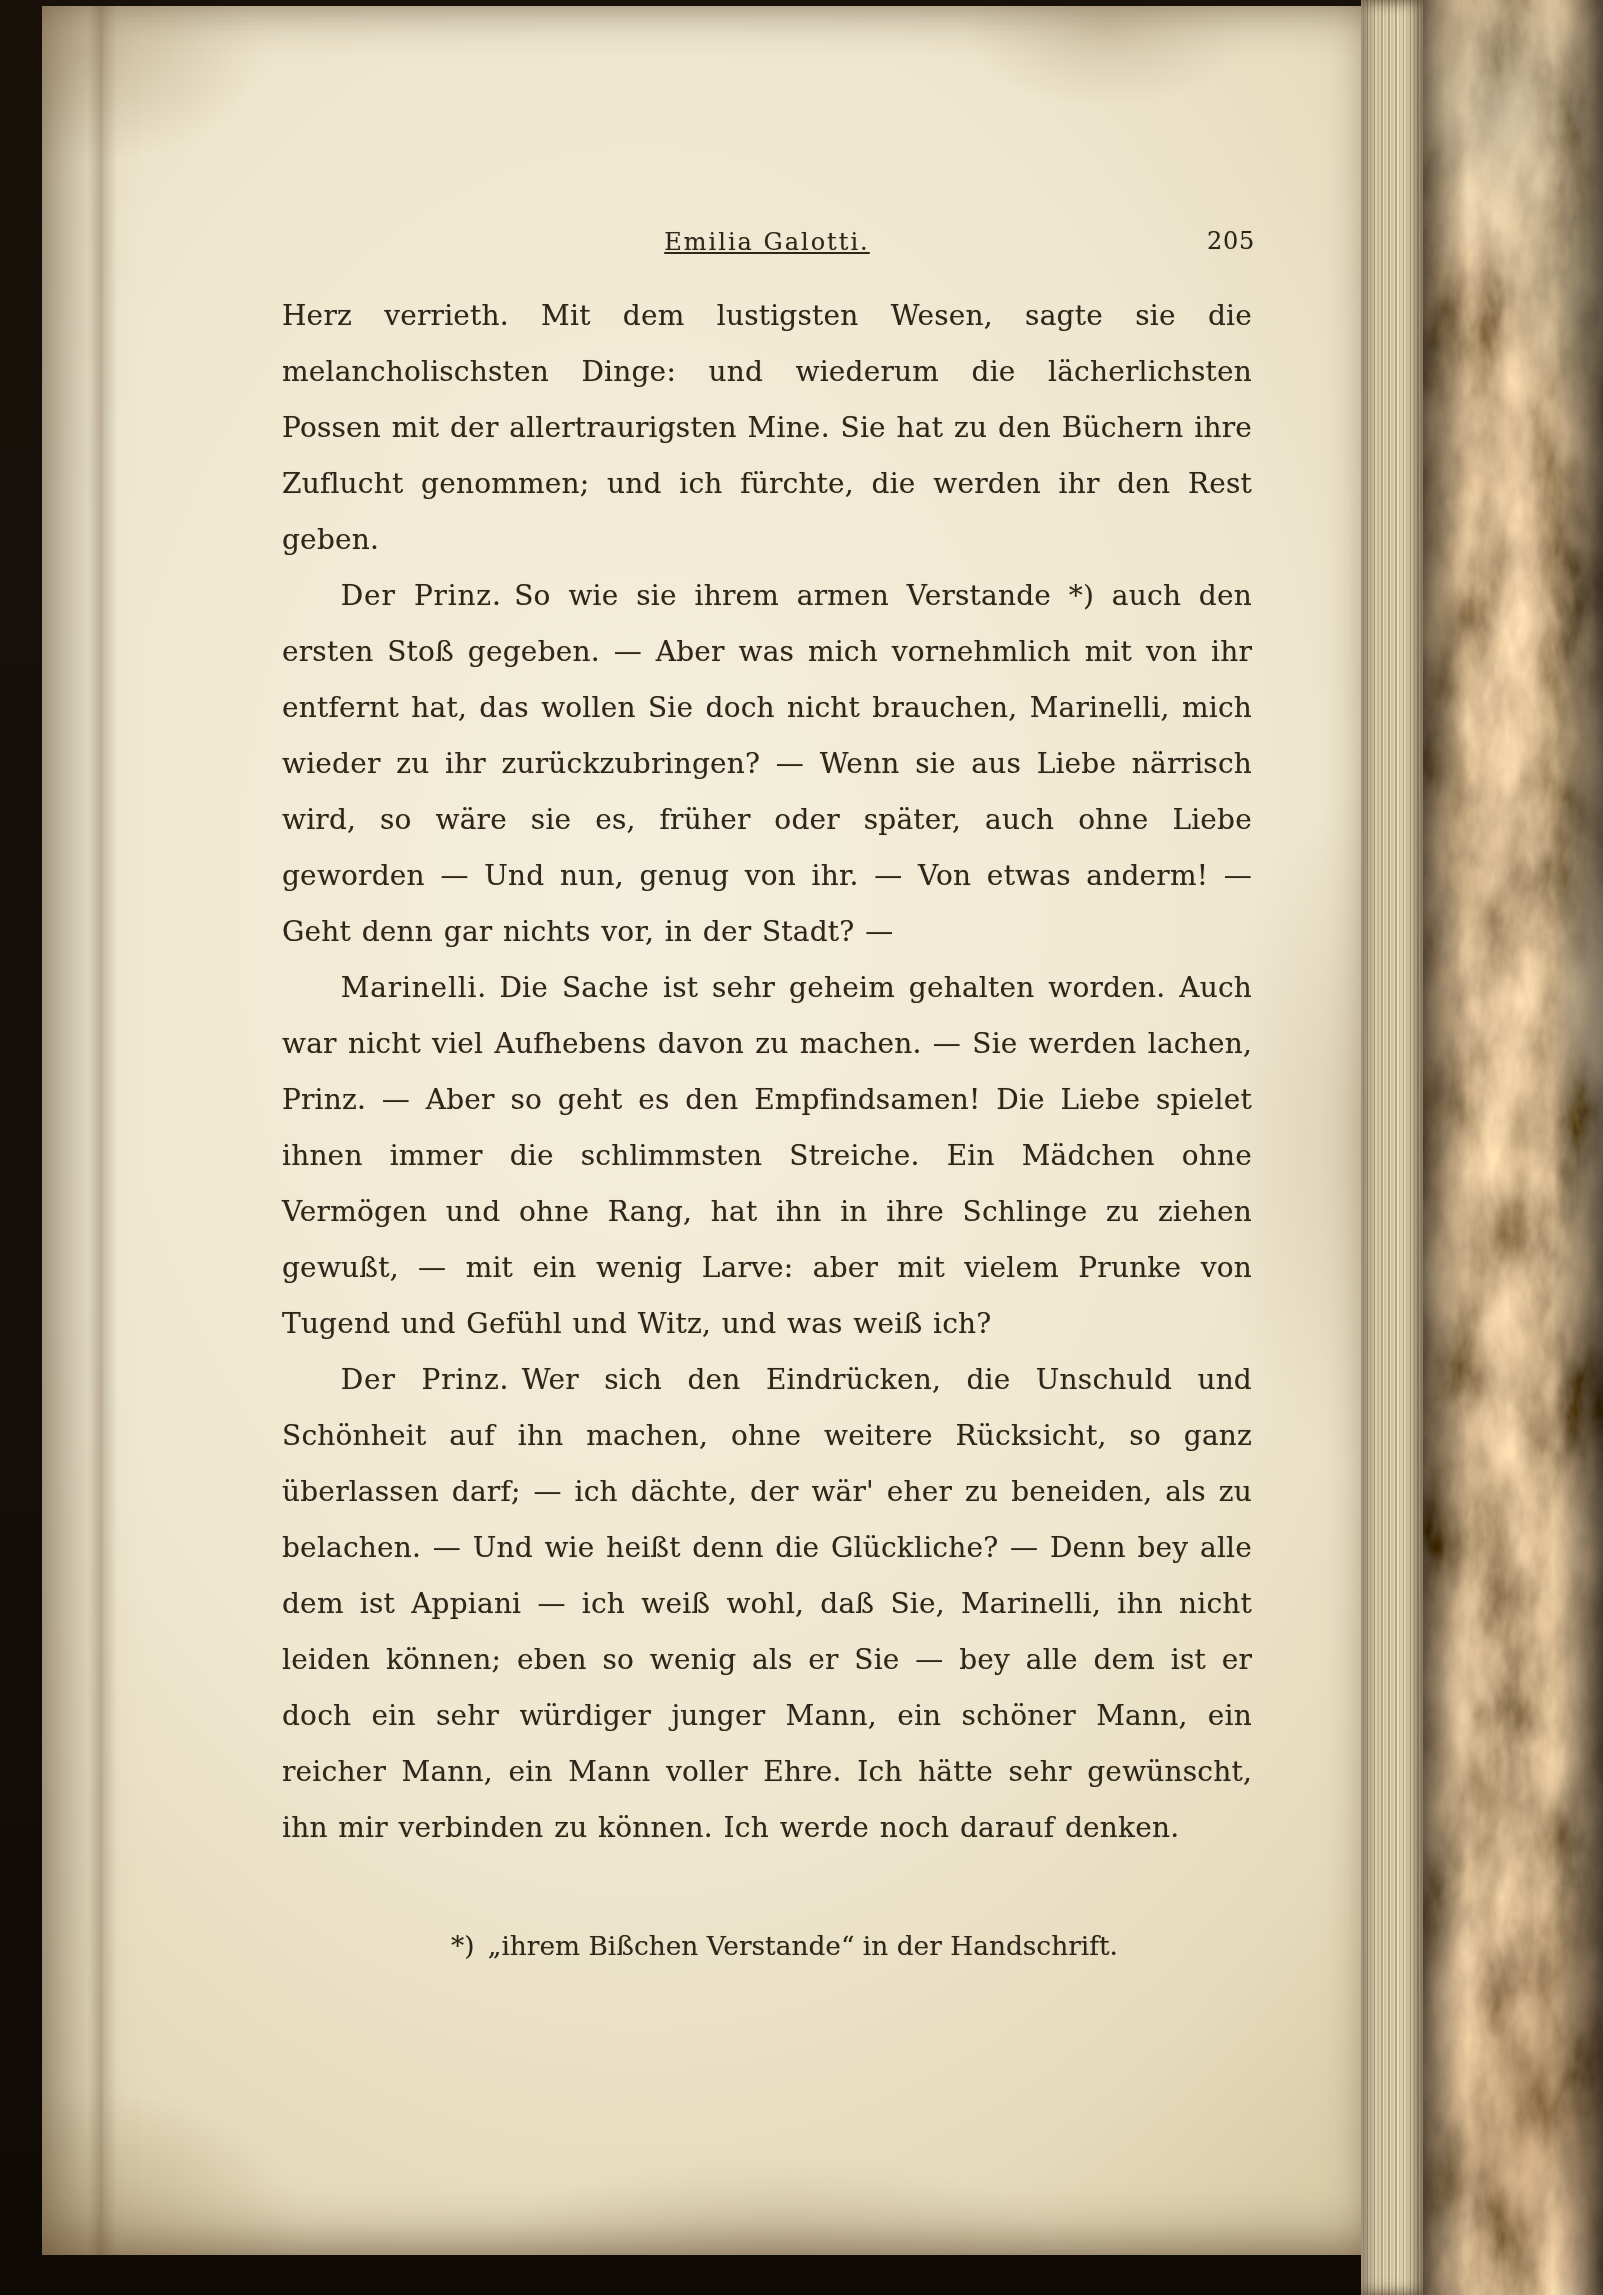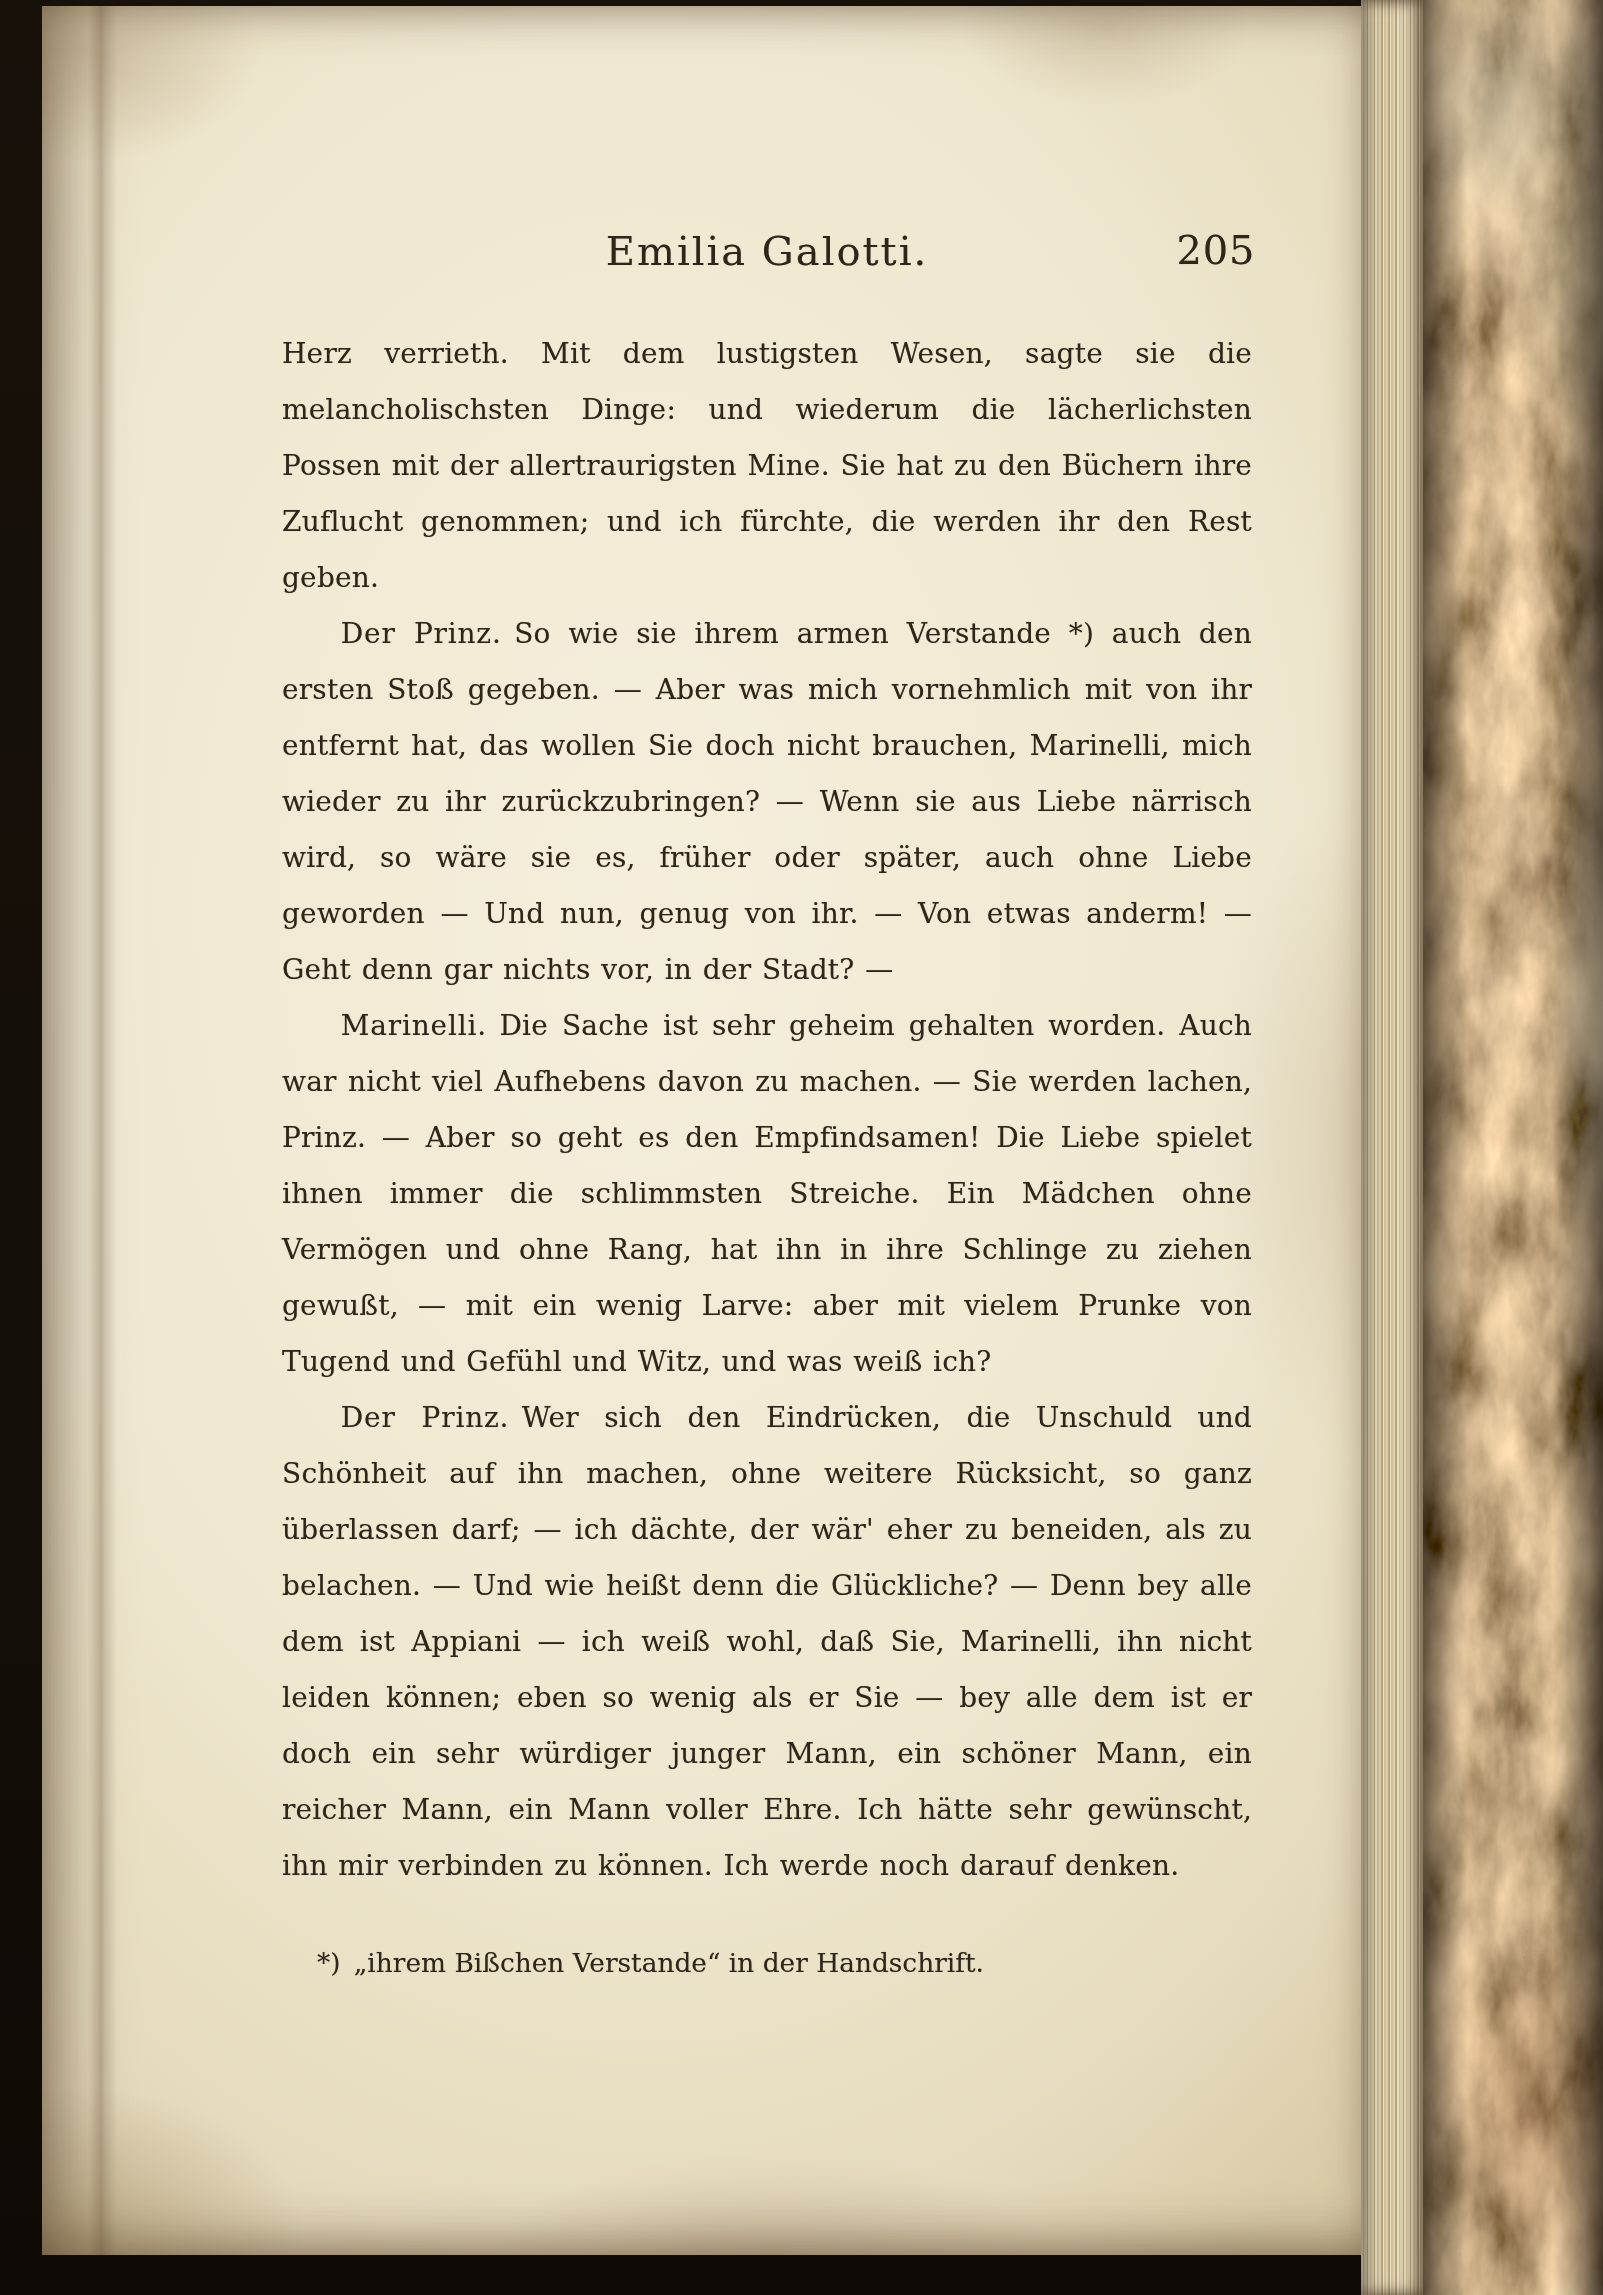--- a/index.html
+++ b/index.html
@@ -72,39 +72,39 @@
   }
 
   
   .text-block {
     position: absolute;
     left: 240px; top: 222px;
     width: 970px;
     color: #2f261a;
     text-shadow: 0 0 0.8px rgba(47,38,26,0.35);
   }
-  .header { position: relative; font-size: 40px; margin-bottom: 52px; }
+  .header { position: relative; font-size: 24px; margin-bottom: 32px; text-decoration: underline; }
   .title { text-align: center; letter-spacing: 2px; }
   .pagenum { position: absolute; right: -3.2px; top: -1.6px; letter-spacing: 0.8px; }
   .body {
     font-size: 28px;
     line-height: 56px;
     text-align: justify;
     letter-spacing: 0.2px;
     word-spacing: 1.6px;
   }
   .body p { margin: 0; text-indent: 2.1em; }
   .body p.first { text-indent: 0; }
   .speaker:not(:empty) { font-weight: 400; margin-right: 0.45em; letter-spacing: 0.8px; }
   .footnote {
-    margin-top: 51px;
+    margin-top: 72px;
     font-size: 26.4px;
     line-height: 35px;
     padding-left: 35px;
-    text-align: left;
+    text-align: center;
   }
   .footnote .fn-marker { margin-right: 0.5em; }
 </style>
 </head>
 <body>
 
 <div class="scan">
 
   <div class="paper">
     <div class="crease"></div>

